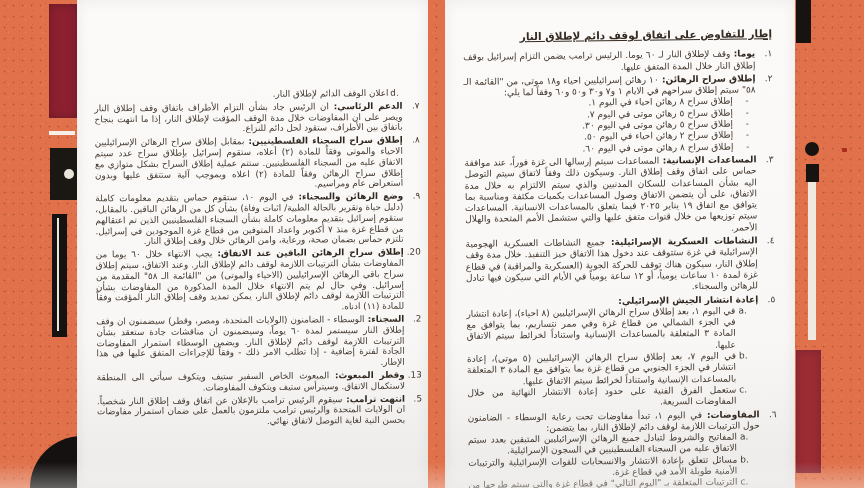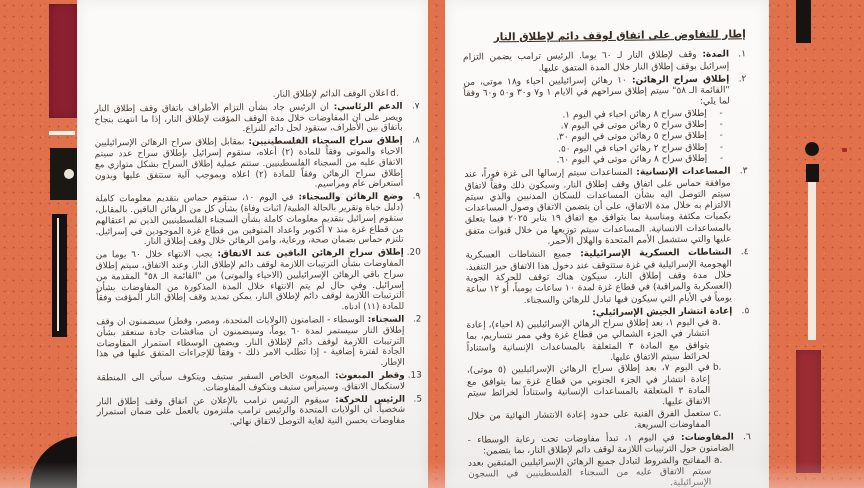--- a/index.html
+++ b/index.html
@@ -24,21 +24,21 @@
   .black-dot-r{left:805px;top:142px;width:14px;height:14px;border-radius:50%;background:#161310;}
   .match-head-r{left:806px;top:164px;width:13px;height:18px;background:#171310;}
   .match-stick-r{left:808px;top:182px;width:8px;height:158px;background:#efe9df;}
   .maroon-bottom-right{left:796px;top:350px;width:25px;height:123px;background:#9c2c33;box-shadow:inset 0 0 8px rgba(20,20,60,.3);}
   .speck-red{left:842px;top:148px;width:5px;height:4px;background:#a92c1e;border-radius:1px;}
   
   .page{position:absolute;top:0;height:488px;z-index:2;overflow:hidden;
     background:linear-gradient(180deg,#fbfaf9 0%,#f8f7f5 70%,#ebeae8 100%);
     box-shadow:inset 0 0 14px rgba(70,40,20,.08);}
   .page-left{left:77px;width:351px;}
-  .page-right{left:445px;width:324px;}
+  .page-right{left:445px;width:350px;}
   .page-inner{direction:rtl;color:#41362d;}
   .page-right .page-inner{padding:30px 21px 0 20px;transform:rotate(-.7deg);transform-origin:50% 40%;font-size:9px;line-height:11.3px;}
   .page-left .page-inner{padding:89px 8px 0 18px;transform:rotate(-.5deg);transform-origin:50% 40%;font-size:8.8px;line-height:10.8px;}
   .doc-title{font-size:10.5px;font-weight:bold;text-decoration:underline;text-align:right;margin:0 0 9px 0;color:#352b22;}
   .item{display:flex;direction:rtl;margin-bottom:2px;}
   .item.indent{padding-right:14px;}
   .marker{flex:0 0 auto;min-width:15px;font-weight:normal;white-space:nowrap;margin-left:2px;}
   .marker.latin{direction:ltr;unicode-bidi:isolate;}
   .body{flex:1 1 auto;min-width:0;}
   .txt{text-align:justify;}
@@ -113,34 +113,34 @@
         </div>
         <div class="item">
           <span class="marker">13.</span>
           <div class="body">
             <div class="txt"><b>وقطر المبعوث: </b>المبعوث الخاص السفير ستيف ويتكوف سيأتي الى المنطقة لاستكمال الاتفاق. وسيترأس ستيف ويتكوف المفاوضات.</div>
           </div>
         </div>
         <div class="item">
           <span class="marker">5.</span>
           <div class="body">
-            <div class="txt"><b>الرئيس للحركة: </b>سيقوم الرئيس ترامب بالإعلان عن اتفاق وقف إطلاق النار شخصياً. ان الولايات المتحدة والرئيس ترامب ملتزمون بالعمل على ضمان استمرار مفاوضات بحسن النية لغاية التوصل لاتفاق نهائي.</div>
+            <div class="txt"><b>انتهت ترامب: </b>سيقوم الرئيس ترامب بالإعلان عن اتفاق وقف إطلاق النار شخصياً. ان الولايات المتحدة والرئيس ترامب ملتزمون بالعمل على ضمان استمرار مفاوضات بحسن النية لغاية التوصل لاتفاق نهائي.</div>
           </div>
         </div>
       </div>
   </div>
 
   <div class="page page-right">
     <div class="page-inner">
       <h1 class="doc-title">إطار للتفاوض على اتفاق لوقف دائم لإطلاق النار</h1>
       <div id="page1-list">
           <div class="item">
             <span class="marker">١.</span>
             <div class="body">
-              <div class="txt"><b>المدة: </b>وقف لإطلاق النار لـ ٦٠ يوما. الرئيس ترامب يضمن التزام إسرائيل بوقف إطلاق النار خلال المدة المتفق عليها.</div>
+              <div class="txt"><b>يوما: </b>وقف لإطلاق النار لـ ٦٠ يوما. الرئيس ترامب يضمن التزام إسرائيل بوقف إطلاق النار خلال المدة المتفق عليها.</div>
             </div>
           </div>
           <div class="item">
             <span class="marker">٢.</span>
             <div class="body">
               <div class="txt"><b>إطلاق سراح الرهائن: </b>١٠ رهائن إسرائيليين احياء و١٨ موتى، من "القائمة الـ ٥٨" سيتم إطلاق سراحهم في الايام ١ و٧ و٣٠ و٥٠ و٦٠ وفقاً لما يلي:</div>
               <div class="subs">
                 <div class="sub">
                   <span class="smarker">-</span>
                   <span class="stxt">إطلاق سراح ٨ رهائن احياء في اليوم ١.</span>

